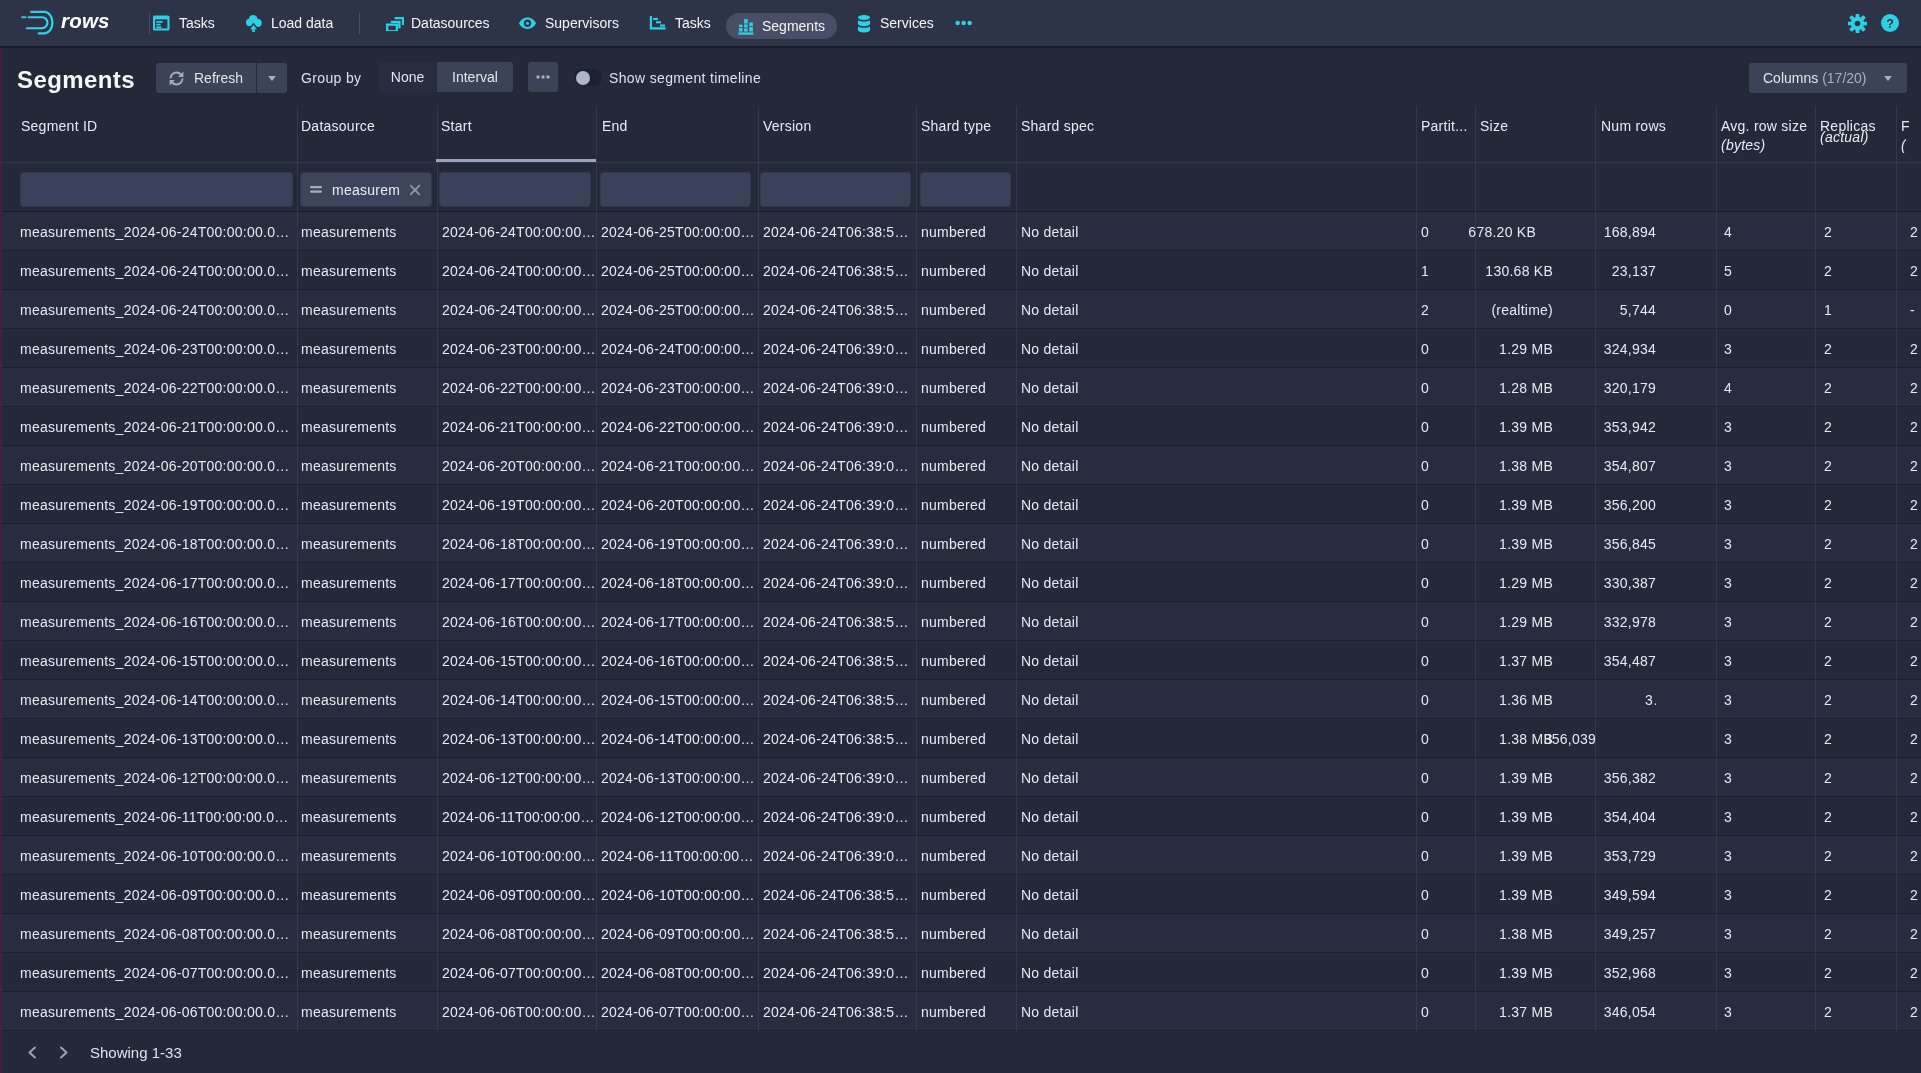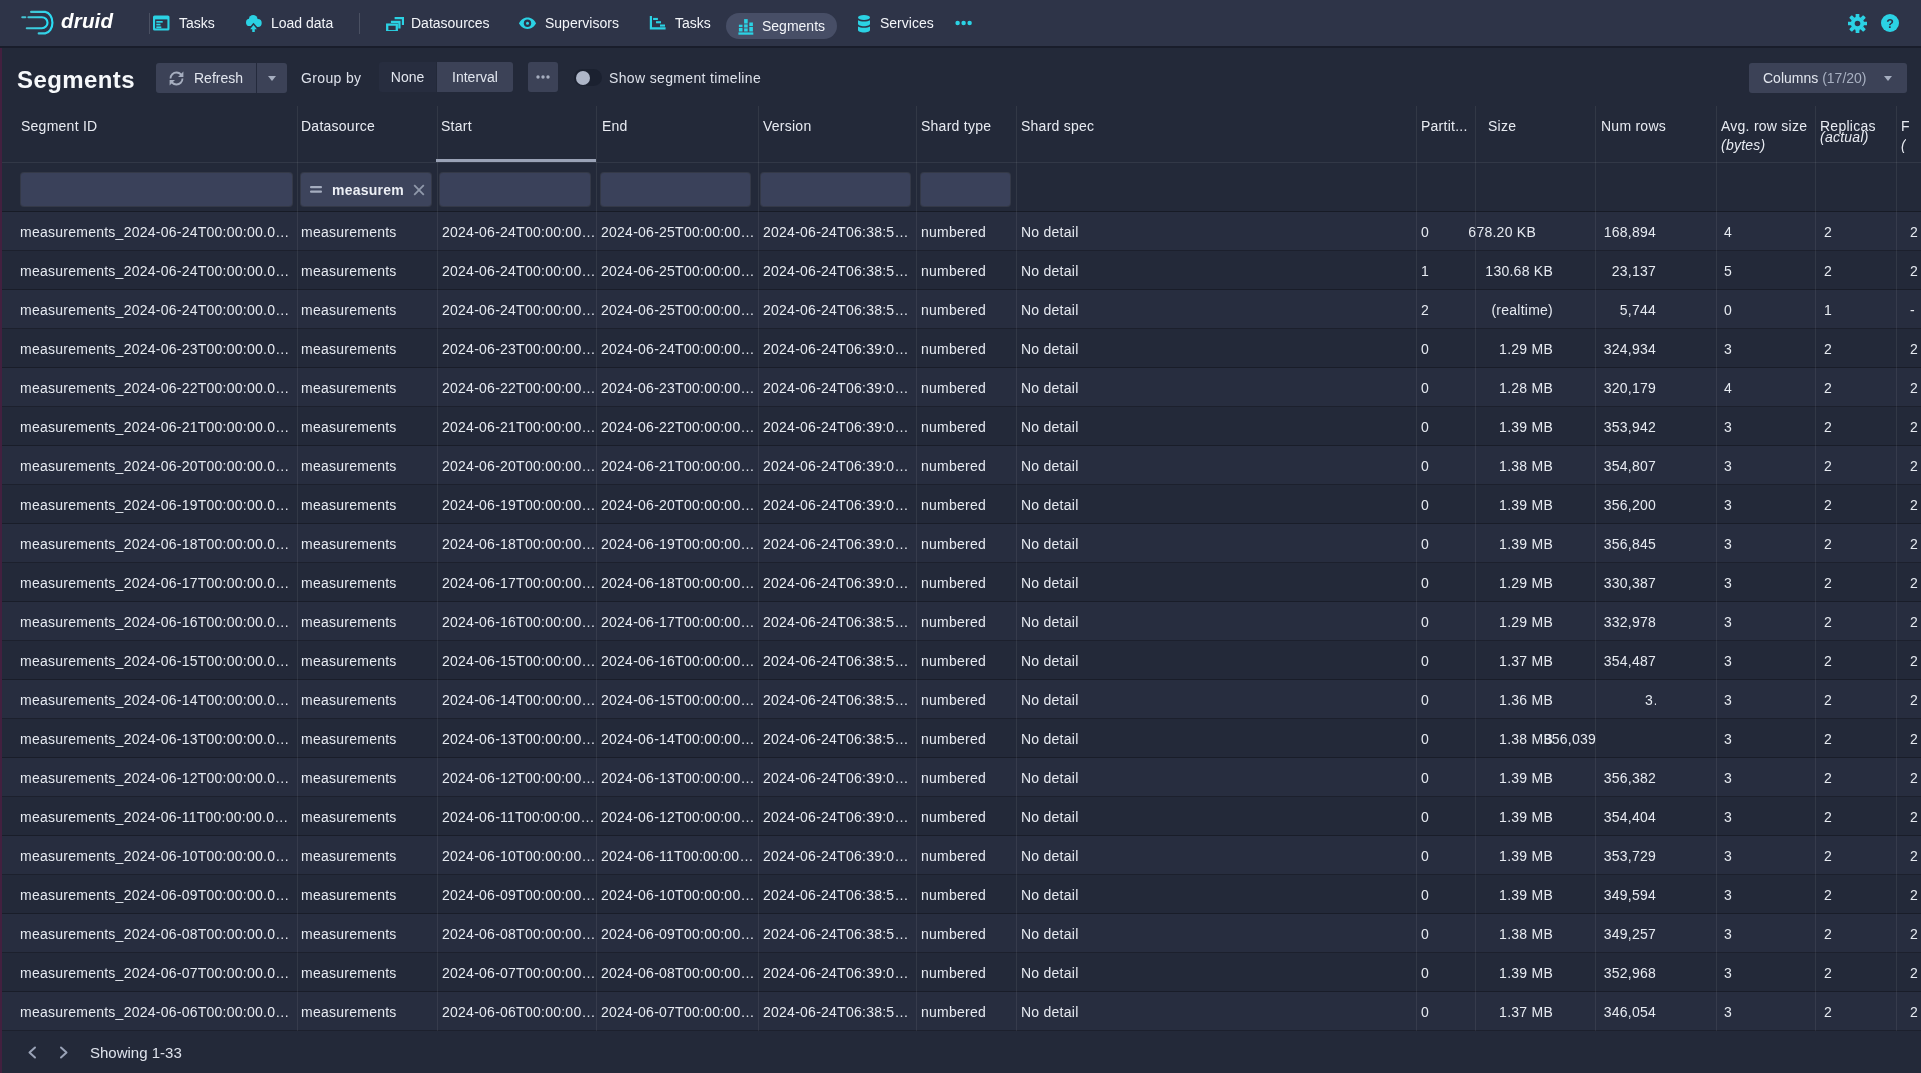--- a/index.html
+++ b/index.html
@@ -39,21 +39,21 @@
             <stop offset="1" stop-color="#29ddf5"></stop>
           </linearGradient>
         </defs>
 <g fill="none" stroke="url(#lg)" stroke-width="2.15" stroke-linecap="round">
 <path d="M10.1 1.9 H24.2 A8 10.8 0 0 1 24.2 23.4 H17.7"></path>
 <path d="M7.4 7.2 H20.9 A5.6 5.5 0 0 1 20.9 18.2 H5.8"></path>
 <path d="M1.3 7.2 H4.3" stroke="#45c3d2"></path>
 <path d="M11.1 23.4 H15.3"></path>
 </g>
       </svg></div>
-<div class="logo-word">druid</div>
+<div class="logo-word">rows</div>
 <div class="sep" style="left:149px;"></div>
 <div class="item" style="left:153px;gap:9px;padding:0;">
       <span style="display:flex;">
         <svg width="17" height="16" viewBox="0 0 17 16">
           <rect x="0" y="0.5" width="16.5" height="15" rx="1.6" fill="#2bd2e4"></rect>
           <rect x="2.1" y="4.4" width="12.3" height="9" fill="#2e3448"></rect>
           <rect x="3.3" y="6" width="6.4" height="1.7" fill="#2bd2e4"></rect>
           <rect x="3.3" y="8.7" width="4.2" height="1.7" fill="#2bd2e4"></rect>
           <rect x="3.3" y="11.4" width="5" height="1.7" fill="#2bd2e4"></rect>
         </svg>
@@ -230,38 +230,38 @@
 <div class="vline" style="left:1894px;"></div>
 <div class="hrow">
 <div class="hcell" style="left:19px;">Segment ID</div>
 <div class="hcell" style="left:299px;">Datasource</div>
 <div class="hcell" style="left:439px;">Start</div>
 <div class="hcell" style="left:600px;">End</div>
 <div class="hcell" style="left:761px;">Version</div>
 <div class="hcell" style="left:919px;">Shard type</div>
 <div class="hcell" style="left:1019px;">Shard spec</div>
 <div class="hcell" style="left:1419px;">Partit...</div>
-<div class="hcell" style="left:1478px;margin-left:8px;">Size</div>
+<div class="hcell" style="left:1478px;">Size</div>
 <div class="hcell" style="left:1599px;">Num rows</div>
 <div class="hcell" style="left:1719px;">Avg. row size</div>
 <div class="hcell hsub" style="left:1719px;top:31px;">(bytes)</div>
 <div class="hcell" style="left:1818px;">Replicas</div>
 <div class="hcell hsub" style="left:1818px;top:23px;">(actual)</div>
 <div class="hcell" style="left:1899px;">F</div>
 <div class="hcell hsub" style="left:1899px;top:31px;">(</div>
 <div class="sortbar"></div>
 </div>
 <div class="frow">
 <div class="finput" style="left:19px;width:271px;"></div>
 <div class="finput" style="left:299px;width:130px;background:#3d445c;display:flex;align-items:center;">
 <svg style="margin-left:9px;flex:none;" width="12" height="9" viewBox="0 0 12 9">
           <rect x="0" y="1" width="12" height="2.2" rx="1" fill="#a5adbf"></rect>
           <rect x="0" y="5.6" width="12" height="2.2" rx="1" fill="#a5adbf"></rect>
         </svg>
-<span style="color:#eceff5;font-size:14px;letter-spacing:0.25px;margin-left:10px;font-weight:bold;">measurem</span>
+<span style="color:#eceff5;font-size:14px;letter-spacing:0.25px;margin-left:10px;">measurem</span>
 <svg style="margin-left:9px;flex:none;" width="12" height="12" viewBox="0 0 12 12">
           <path d="M1.2 1.2 L10.8 10.8 M10.8 1.2 L1.2 10.8" stroke="#9099ab" stroke-width="1.8"></path>
         </svg>
 </div>
 <div class="finput" style="left:438px;width:150px;"></div>
 <div class="finput" style="left:599px;width:149px;"></div>
 <div class="finput" style="left:759px;width:149px;"></div>
 <div class="finput" style="left:919px;width:89px;"></div>
 </div>
 <div class="row odd" style="top:106px;">

